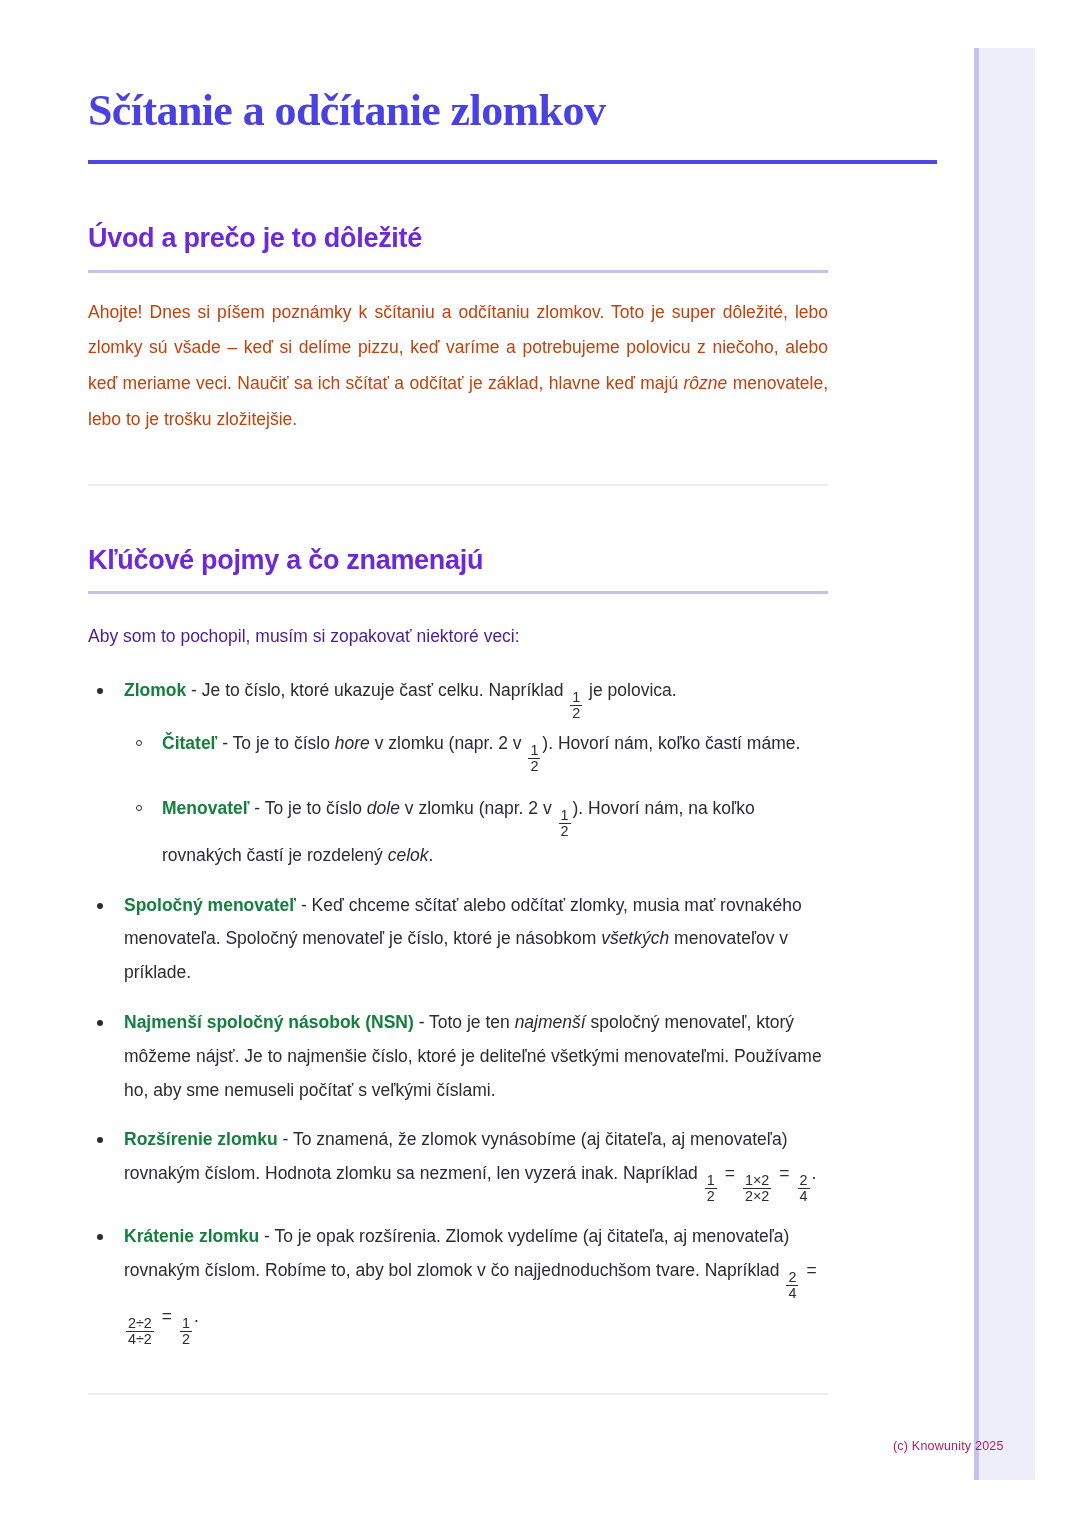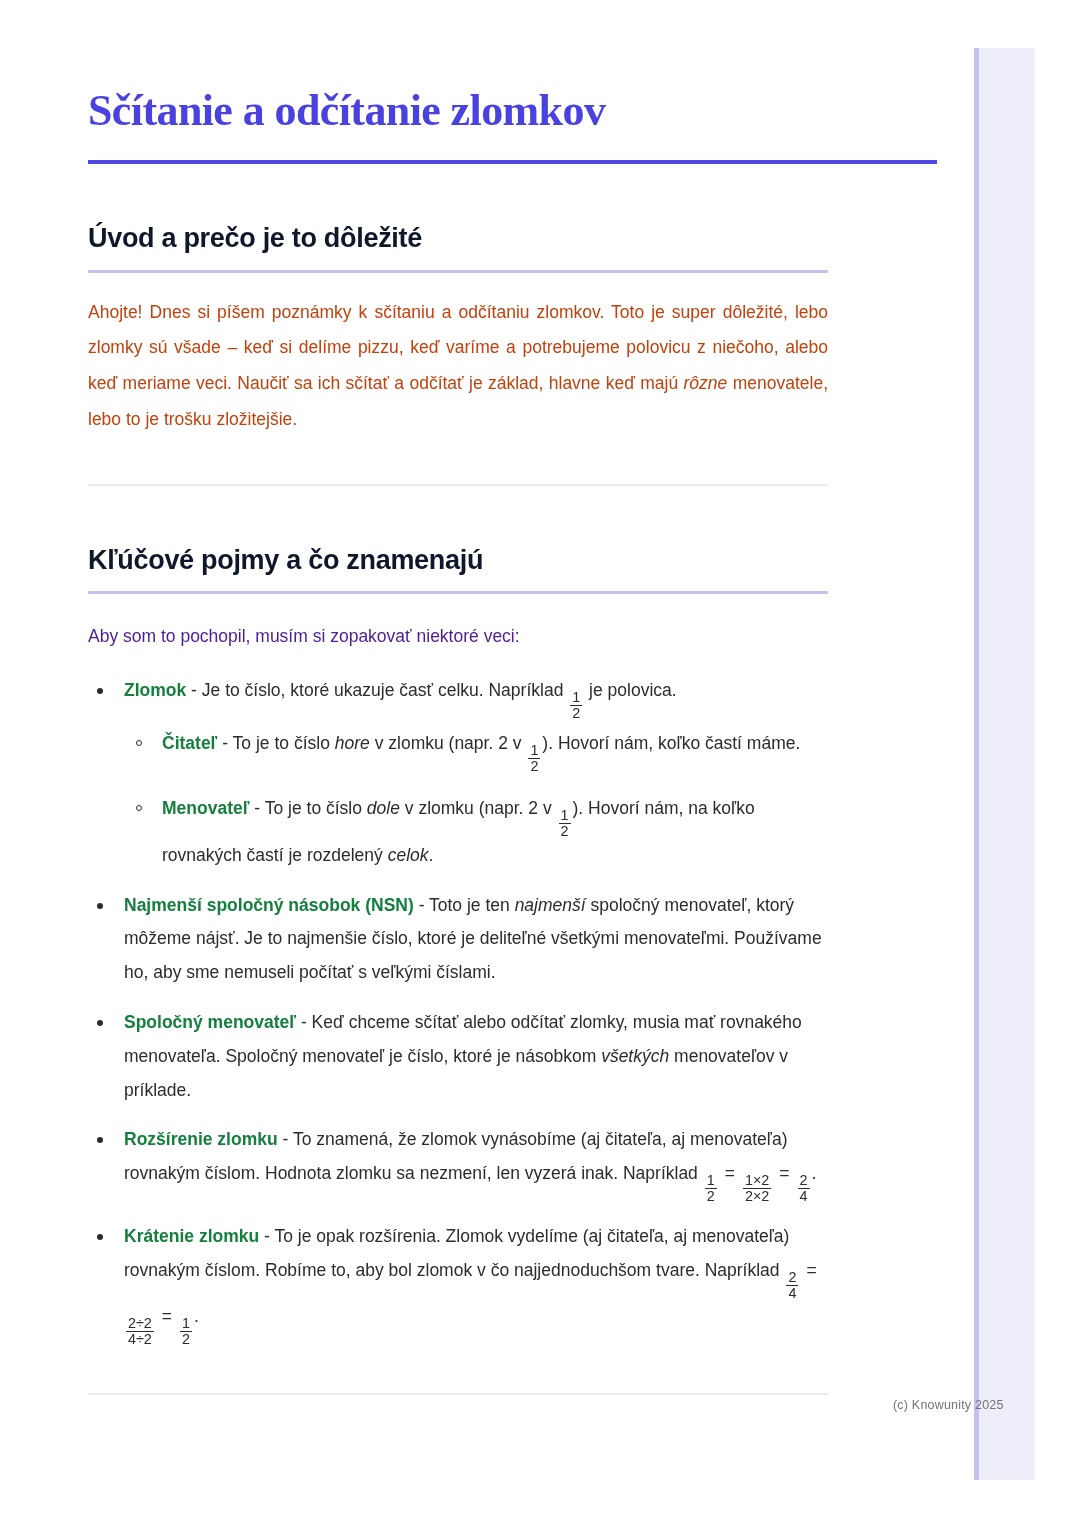--- a/index.html
+++ b/index.html
@@ -65,21 +65,21 @@
     width: 849px;
     height: 4px;
     background: #4f46e5;
     margin-top: 24px;
   }
 
   h2.section-title {
     font-size: 27px;
     line-height: 1.2;
     font-weight: 700;
-    color: #0f172a;
+    color: #6d28d9;
     letter-spacing: -0.3px;
     margin: 58px 0 0 0;
   }
   .section-rule {
     width: 740px;
     height: 3px;
     background: #c6c2f0;
     margin-top: 15px;
   }
 
@@ -177,23 +177,23 @@
   .frac > .den {
     padding: 0 2px;
     border-top: 1.3px solid #2b2b31;
   }
   .eqop { margin: 0 6px; }
 
   
   #watermark {
     position: absolute;
     left: 893px;
-    top: 1398px;
+    top: 1439px;
     font-size: 12.5px;
-    color: #737373;
+    color: #be185d;
     letter-spacing: 0.2px;
     white-space: nowrap;
     text-align: center;
   }
 </style>
 </head>
 <body>
 
 <div id="side-strip">
   <div class="strip-rule"></div>
@@ -236,25 +236,25 @@
           <li class="sub-item">
             <span class="term">Menovateľ</span><span> - To je to číslo </span><span class="emph">dole</span><span> v zlomku (napr. 2 v </span><span class="frac">
                 <span class="num">1</span>
                 <span class="den">2</span>
               </span><span>). Hovorí nám, na koľko rovnakých častí je rozdelený </span><span class="emph">celok</span><span>.</span>
           </li>
         </ul>
       </li>
 
       <li class="concept-item">
+        <span class="term">Spoločný menovateľ</span><span> - Keď chceme sčítať alebo odčítať zlomky, musia mať rovnakého menovateľa. Spoločný menovateľ je číslo, ktoré je násobkom </span><span class="emph">všetkých</span><span> menovateľov v príklade.</span>
+      </li>
+
+      <li class="concept-item">
         <span class="term">Najmenší spoločný násobok (NSN)</span><span> - Toto je ten </span><span class="emph">najmenší</span><span> spoločný menovateľ, ktorý môžeme nájsť. Je to najmenšie číslo, ktoré je deliteľné všetkými menovateľmi. Používame ho, aby sme nemuseli počítať s veľkými číslami.</span>
-      </li>
-
-      <li class="concept-item">
-        <span class="term">Spoločný menovateľ</span><span> - Keď chceme sčítať alebo odčítať zlomky, musia mať rovnakého menovateľa. Spoločný menovateľ je číslo, ktoré je násobkom </span><span class="emph">všetkých</span><span> menovateľov v príklade.</span>
       </li>
 
       <li class="concept-item">
         <span class="term">Rozšírenie zlomku</span><span> - To znamená, že zlomok vynásobíme (aj čitateľa, aj menovateľa) rovnakým číslom. Hodnota zlomku sa nezmení, len vyzerá inak. Napríklad </span><span class="frac">
             <span class="num">1</span>
             <span class="den">2</span>
           </span><span class="eqop">=</span><span class="frac">
             <span class="num">1×2</span>
             <span class="den">2×2</span>
           </span><span class="eqop">=</span><span class="frac">

